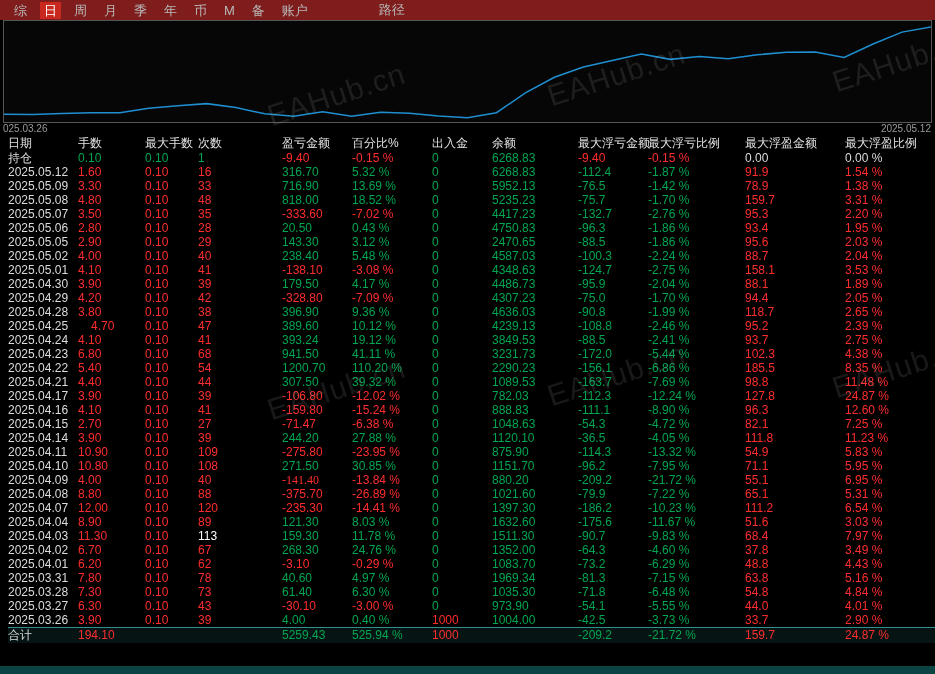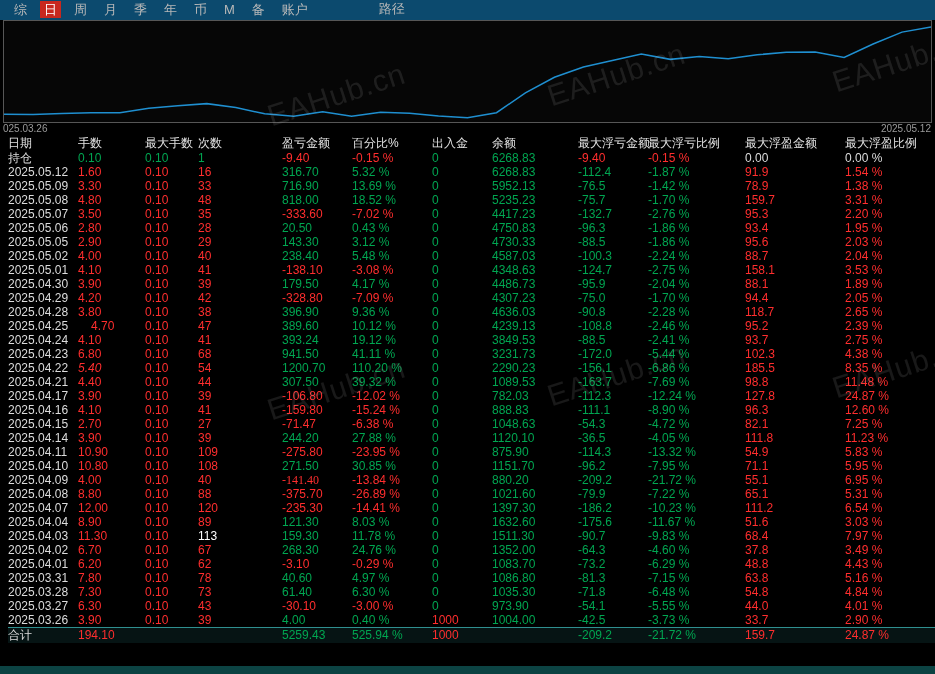--- a/index.html
+++ b/index.html
@@ -6,21 +6,21 @@
   .window{position:relative;width:935px;height:674px;background:#000;overflow:hidden;
           font-family:"Liberation Sans","DejaVu Sans",sans-serif;}
 
   
   .titlebar{height:22px;background:linear-gradient(180deg,#3c0d06,#1a0402);
             display:flex;align-items:center;justify-content:space-between;padding:0 8px;}
   .title{color:#ffe400;font-size:12px;font-weight:bold;white-space:nowrap;}
   .url{color:#4093f5;font-size:12px;text-decoration:underline;cursor:pointer;white-space:nowrap;}
 
   
-  .menubar{height:20px;background:#0c4a6e;display:flex;align-items:flex-start;padding-left:10px;}
+  .menubar{height:20px;background:#7f1d1d;display:flex;align-items:center;padding-left:10px;}
   .menu-item{color:#b8b8b8;font-size:13px;margin-right:9px;padding:1px 4px;cursor:default;}
   .menu-item.active{background:#c8281e;color:#ffffff;}
   .menu-path{color:#b8b8b8;font-size:13px;margin-left:58px;}
 
   
   .chart-box{position:relative;margin:0 3px;height:101px;border:1px solid #565656;background:#060606;}
   .chart-box svg{display:block;width:100%;height:100%;}
   .chart-labels{display:flex;justify-content:space-between;color:#9a9a9a;font-size:10px;
                 height:12px;line-height:12px;padding:0 4px 0 3px;}
 
@@ -160,21 +160,21 @@
           <div class="cell" style="color: rgb(255, 46, 46);">1.95 %</div>
         </div>
         <div class="trow">
           <div class="cell" style="color: rgb(220, 220, 220);">2025.05.05</div>
           <div class="cell" style="color: rgb(255, 46, 46);">2.90</div>
           <div class="cell" style="color: rgb(255, 46, 46);">0.10</div>
           <div class="cell" style="color: rgb(255, 46, 46);">29</div>
           <div class="cell" style="color: rgb(0, 166, 81);">143.30</div>
           <div class="cell" style="color: rgb(0, 166, 81);">3.12 %</div>
           <div class="cell" style="color: rgb(0, 166, 81);">0</div>
-          <div class="cell" style="color: rgb(0, 166, 81);">4730.33</div>
+          <div class="cell" style="color: rgb(0, 166, 81);">2470.65</div>
           <div class="cell" style="color: rgb(0, 166, 81);">-88.5</div>
           <div class="cell" style="color: rgb(0, 166, 81);">-1.86 %</div>
           <div class="cell" style="color: rgb(255, 46, 46);">95.6</div>
           <div class="cell" style="color: rgb(255, 46, 46);">2.03 %</div>
         </div>
         <div class="trow">
           <div class="cell" style="color: rgb(220, 220, 220);">2025.05.02</div>
           <div class="cell" style="color: rgb(255, 46, 46);">4.00</div>
           <div class="cell" style="color: rgb(255, 46, 46);">0.10</div>
           <div class="cell" style="color: rgb(255, 46, 46);">40</div>
@@ -232,21 +232,21 @@
         <div class="trow">
           <div class="cell" style="color: rgb(220, 220, 220);">2025.04.28</div>
           <div class="cell" style="color: rgb(255, 46, 46);">3.80</div>
           <div class="cell" style="color: rgb(255, 46, 46);">0.10</div>
           <div class="cell" style="color: rgb(255, 46, 46);">38</div>
           <div class="cell" style="color: rgb(0, 166, 81);">396.90</div>
           <div class="cell" style="color: rgb(0, 166, 81);">9.36 %</div>
           <div class="cell" style="color: rgb(0, 166, 81);">0</div>
           <div class="cell" style="color: rgb(0, 166, 81);">4636.03</div>
           <div class="cell" style="color: rgb(0, 166, 81);">-90.8</div>
-          <div class="cell" style="color: rgb(0, 166, 81);">-2.28 %</div>
+          <div class="cell" style="color: rgb(0, 166, 81);">-1.99 %</div>
           <div class="cell" style="color: rgb(255, 46, 46);">118.7</div>
           <div class="cell" style="color: rgb(255, 46, 46);">2.65 %</div>
         </div>
         <div class="trow">
           <div class="cell" style="color: rgb(220, 220, 220);">2025.04.25</div>
           <div class="cell" style="color: rgb(255, 46, 46); margin-left: 13px;">4.70</div>
           <div class="cell" style="color: rgb(255, 46, 46);">0.10</div>
           <div class="cell" style="color: rgb(255, 46, 46);">47</div>
           <div class="cell" style="color: rgb(0, 166, 81);">389.60</div>
           <div class="cell" style="color: rgb(0, 166, 81);">10.12 %</div>
@@ -280,21 +280,21 @@
           <div class="cell" style="color: rgb(0, 166, 81);">41.11 %</div>
           <div class="cell" style="color: rgb(0, 166, 81);">0</div>
           <div class="cell" style="color: rgb(0, 166, 81);">3231.73</div>
           <div class="cell" style="color: rgb(0, 166, 81);">-172.0</div>
           <div class="cell" style="color: rgb(0, 166, 81);">-5.44 %</div>
           <div class="cell" style="color: rgb(255, 46, 46);">102.3</div>
           <div class="cell" style="color: rgb(255, 46, 46);">4.38 %</div>
         </div>
         <div class="trow">
           <div class="cell" style="color: rgb(220, 220, 220);">2025.04.22</div>
-          <div class="cell" style="color: rgb(255, 46, 46); font-style: italic;">5.40</div>
+          <div class="cell" style="color: rgb(255, 46, 46);">5.40</div>
           <div class="cell" style="color: rgb(255, 46, 46);">0.10</div>
           <div class="cell" style="color: rgb(255, 46, 46);">54</div>
           <div class="cell" style="color: rgb(0, 166, 81);">1200.70</div>
           <div class="cell" style="color: rgb(0, 166, 81);">110.20 %</div>
           <div class="cell" style="color: rgb(0, 166, 81);">0</div>
           <div class="cell" style="color: rgb(0, 166, 81);">2290.23</div>
           <div class="cell" style="color: rgb(0, 166, 81);">-156.1</div>
           <div class="cell" style="color: rgb(0, 166, 81);">-6.86 %</div>
           <div class="cell" style="color: rgb(255, 46, 46);">185.5</div>
           <div class="cell" style="color: rgb(255, 46, 46);">8.35 %</div>
@@ -496,21 +496,21 @@
           <div class="cell" style="color: rgb(255, 46, 46);">4.43 %</div>
         </div>
         <div class="trow">
           <div class="cell" style="color: rgb(220, 220, 220);">2025.03.31</div>
           <div class="cell" style="color: rgb(255, 46, 46);">7.80</div>
           <div class="cell" style="color: rgb(255, 46, 46);">0.10</div>
           <div class="cell" style="color: rgb(255, 46, 46);">78</div>
           <div class="cell" style="color: rgb(0, 166, 81);">40.60</div>
           <div class="cell" style="color: rgb(0, 166, 81);">4.97 %</div>
           <div class="cell" style="color: rgb(0, 166, 81);">0</div>
-          <div class="cell" style="color: rgb(0, 166, 81);">1086.80</div>
+          <div class="cell" style="color: rgb(0, 166, 81);">1969.34</div>
           <div class="cell" style="color: rgb(0, 166, 81);">-81.3</div>
           <div class="cell" style="color: rgb(0, 166, 81);">-7.15 %</div>
           <div class="cell" style="color: rgb(255, 46, 46);">63.8</div>
           <div class="cell" style="color: rgb(255, 46, 46);">5.16 %</div>
         </div>
         <div class="trow">
           <div class="cell" style="color: rgb(220, 220, 220);">2025.03.28</div>
           <div class="cell" style="color: rgb(255, 46, 46);">7.30</div>
           <div class="cell" style="color: rgb(255, 46, 46);">0.10</div>
           <div class="cell" style="color: rgb(255, 46, 46);">73</div>

